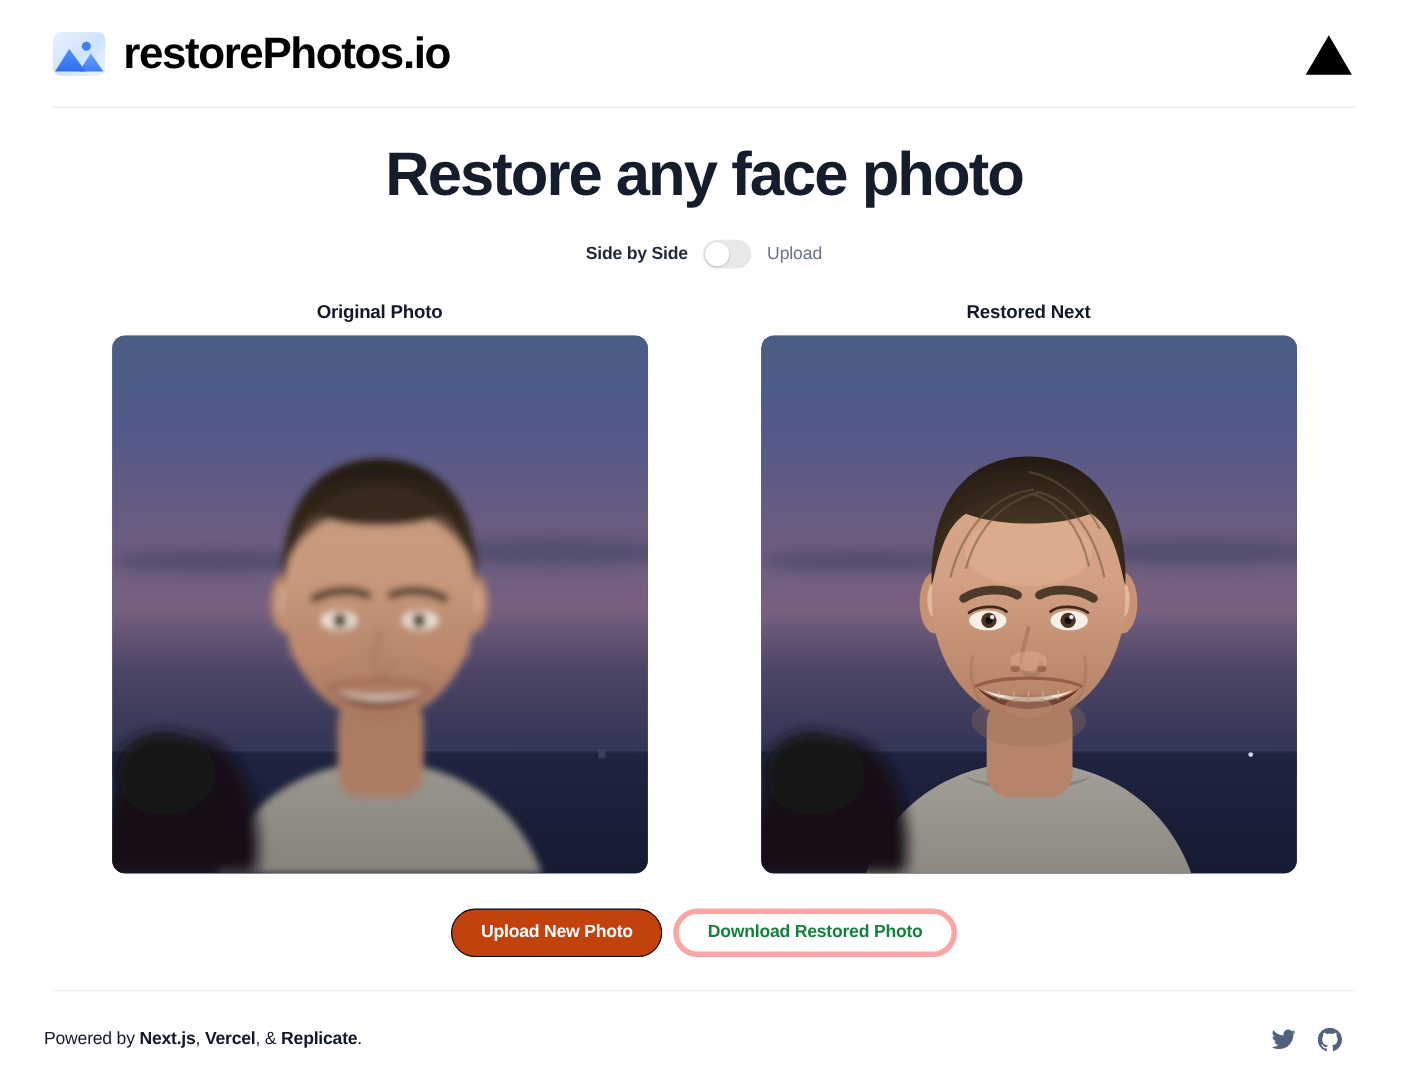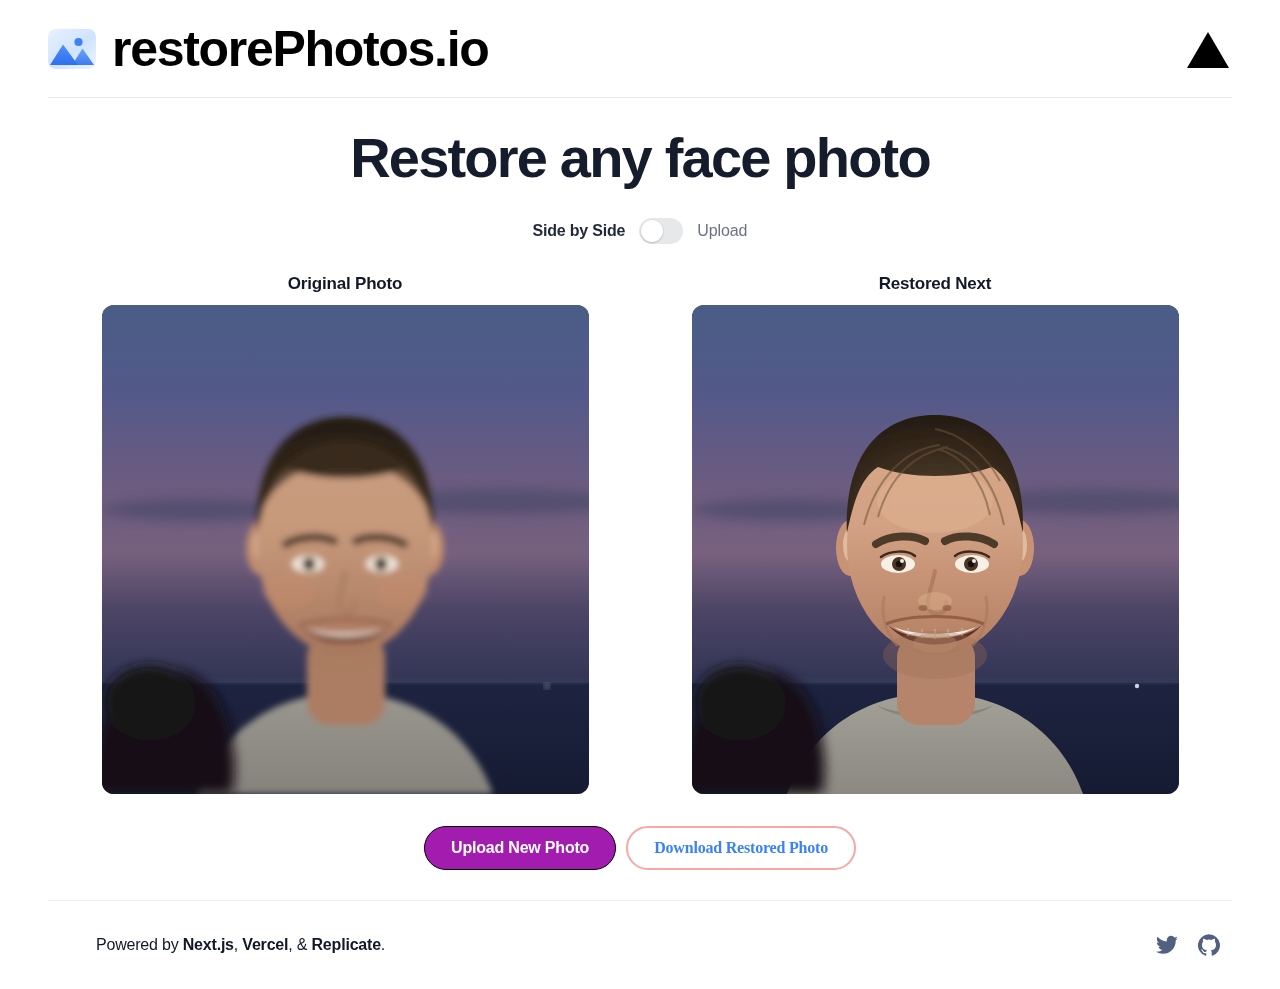--- a/index.html
+++ b/index.html
@@ -41,21 +41,21 @@
   .brand-logo {
     width: 48px;
     height: 40px;
     border-radius: 7px;
     overflow: hidden;
     display: block;
     flex: 0 0 auto;
   }
 
   .brand-name {
-    font-size: 50px;
+    font-size: 40px;
     font-weight: 700;
     letter-spacing: -1.3px;
     color: #000000;
     line-height: 1;
     white-space: nowrap;
   }
 
   .vercel-mark {
     width: 48px;
     height: 44px;
@@ -185,47 +185,46 @@
     padding: 0 26px;
     height: 44px;
     display: inline-flex;
     align-items: center;
     justify-content: center;
     cursor: pointer;
     white-space: nowrap;
   }
 
   .btn-primary {
-    background: #a21caf;
+    background: #c2410c;
     color: #ffffff;
     border: 1px solid #000000;
   }
 
   .btn-secondary {
     background: #ffffff;
-    color: #3b82f6;
-    border: 2px solid #fca5a5;
-    font-family: Liberation Serif, serif;
+    color: #15803d;
+    border: 5px solid #fca5a5;
   }
 
   
   .footer-rule {
     height: 1px;
     background: #eceef0;
     margin: 0 48px;
     flex: 0 0 1px;
   }
 
   .footer {
     flex: 0 0 88px;
     height: 88px;
     display: flex;
     align-items: center;
     justify-content: space-between;
-    padding: 0 60px 0 96px;
+    padding: 0 60px 0 40px;
     gap: 27px;
   }
 
   .footer-text {
     font-size: 16px;
     color: #111827;
     letter-spacing: -0.2px;
   }
   .footer-text b { font-weight: 700; }
 

